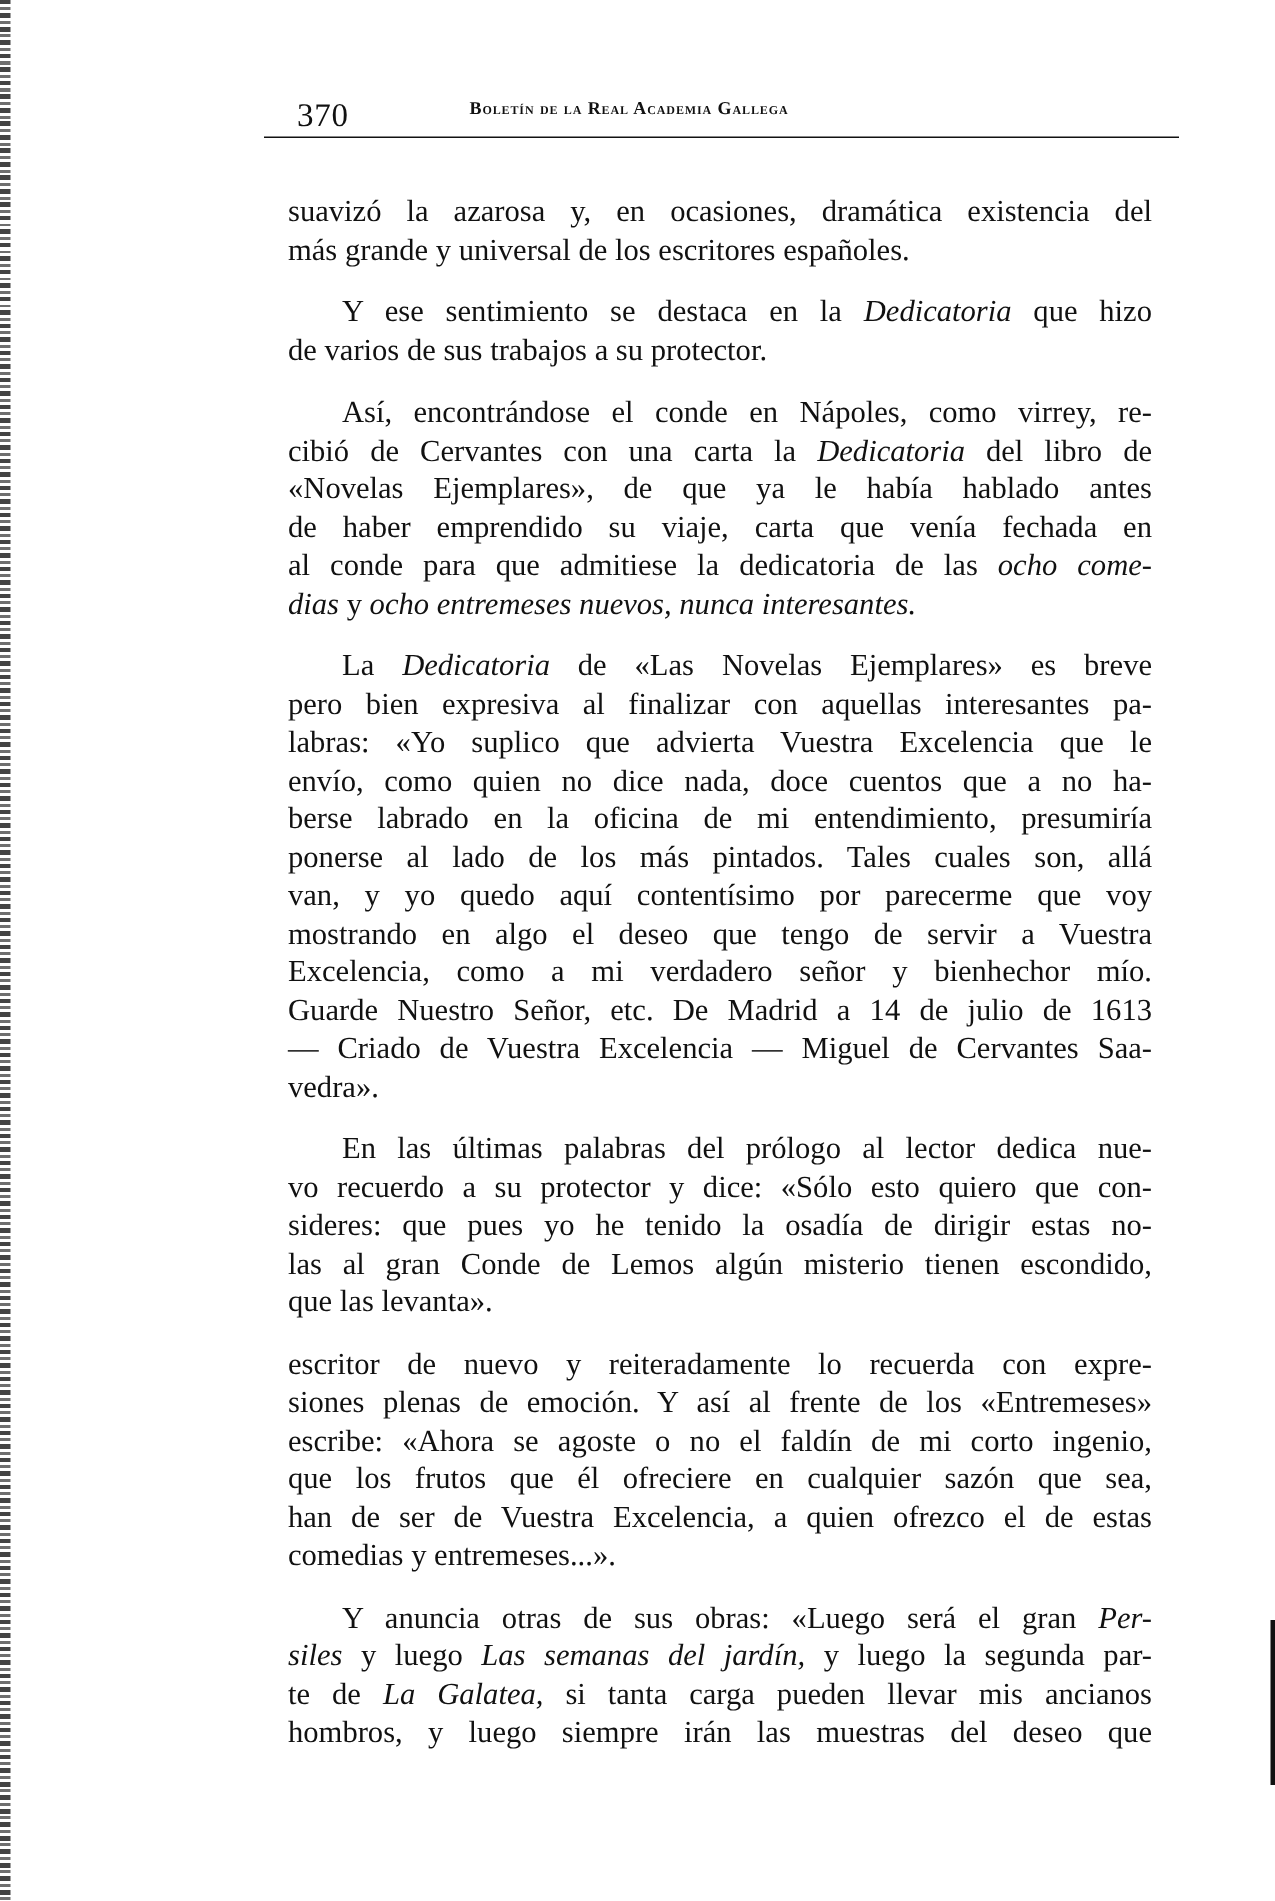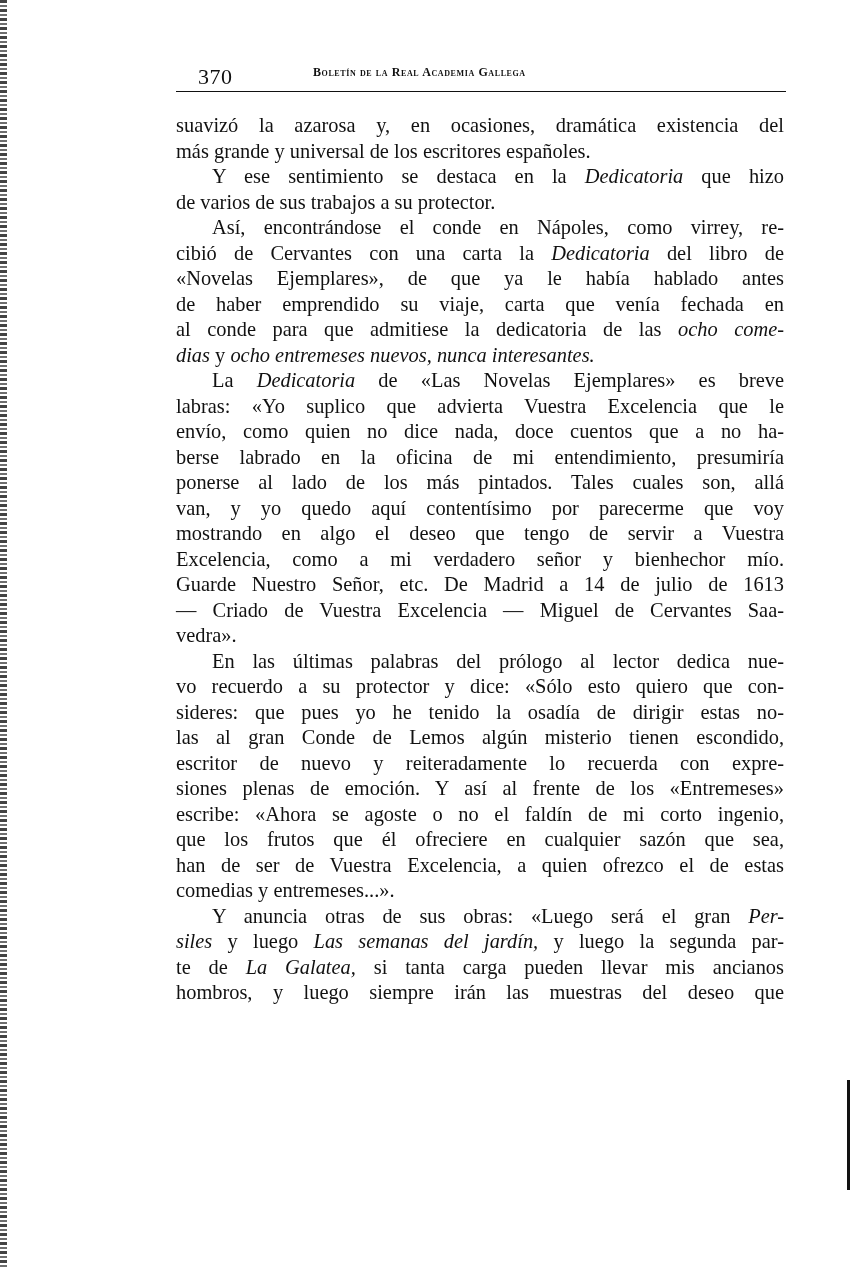--- a/index.html
+++ b/index.html
@@ -29,21 +29,21 @@
     }
     .rule {
       position: absolute; left: 176px; top: 91px; width: 610px; height: 1px;
       background: #111;
     }
     .text-block {
       position: absolute; left: 176px; top: 113px; width: 608px;
       font-size: 20.4px; line-height: 25.5px;
       text-align: justify;
     }
-    .para { margin: 0; text-indent: 0; }
+    .para { margin: 16px; text-indent: 0; }
     .line { display: block; white-space: nowrap; text-align: justify; text-align-last: justify; height: 25.5px; }
     .line.last { text-align-last: left; }
     .line.indent { padding-left: 36px; }
     em { font-style: italic; }
   </style>
 </head>
 <body>
 
 <div class="binding"></div>
 <div class="right-edge"></div>
@@ -66,36 +66,38 @@
     <div class="para">
       <span class="line indent"><span>Así, encontrándose el conde en Nápoles, como virrey, re-</span></span>
       <span class="line"><span>cibió de Cervantes con una carta la </span><em>Dedicatoria</em><span> del libro de</span></span>
       <span class="line"><span>«Novelas Ejemplares», de que ya le había hablado antes</span></span>
       <span class="line"><span>de haber emprendido su viaje, carta que venía fechada en</span></span>
       <span class="line"><span>al conde para que admitiese la dedicatoria de las </span><em>ocho come-</em></span>
       <span class="line last"><em>dias</em><span> y </span><em>ocho entremeses nuevos, nunca interesantes.</em></span>
     </div>
     <div class="para">
       <span class="line indent"><span>La </span><em>Dedicatoria</em><span> de «Las Novelas Ejemplares» es breve</span></span>
+      <span class="line"><span>pero bien expresiva al finalizar con aquellas interesantes pa-</span></span>
       <span class="line"><span>labras: «Yo suplico que advierta Vuestra Excelencia que le</span></span>
       <span class="line"><span>envío, como quien no dice nada, doce cuentos que a no ha-</span></span>
       <span class="line"><span>berse labrado en la oficina de mi entendimiento, presumiría</span></span>
       <span class="line"><span>ponerse al lado de los más pintados. Tales cuales son, allá</span></span>
       <span class="line"><span>van, y yo quedo aquí contentísimo por parecerme que voy</span></span>
       <span class="line"><span>mostrando en algo el deseo que tengo de servir a Vuestra</span></span>
       <span class="line"><span>Excelencia, como a mi verdadero señor y bienhechor mío.</span></span>
       <span class="line"><span>Guarde Nuestro Señor, etc. De Madrid a 14 de julio de 1613</span></span>
       <span class="line"><span>— Criado de Vuestra Excelencia — Miguel de Cervantes Saa-</span></span>
       <span class="line last"><span>vedra».</span></span>
     </div>
     <div class="para">
       <span class="line indent"><span>En las últimas palabras del prólogo al lector dedica nue-</span></span>
       <span class="line"><span>vo recuerdo a su protector y dice: «Sólo esto quiero que con-</span></span>
       <span class="line"><span>sideres: que pues yo he tenido la osadía de dirigir estas no-</span></span>
       <span class="line"><span>las al gran Conde de Lemos algún misterio tienen escondido,</span></span>
+      <span class="line last"><span>que las levanta».</span></span>
     </div>
     <div class="para">
       <span class="line"><span>escritor de nuevo y reiteradamente lo recuerda con expre-</span></span>
       <span class="line"><span>siones plenas de emoción. Y así al frente de los «Entremeses»</span></span>
       <span class="line"><span>escribe: «Ahora se agoste o no el faldín de mi corto ingenio,</span></span>
       <span class="line"><span>que los frutos que él ofreciere en cualquier sazón que sea,</span></span>
       <span class="line"><span>han de ser de Vuestra Excelencia, a quien ofrezco el de estas</span></span>
       <span class="line last"><span>comedias y entremeses...».</span></span>
     </div>
     <div class="para">

